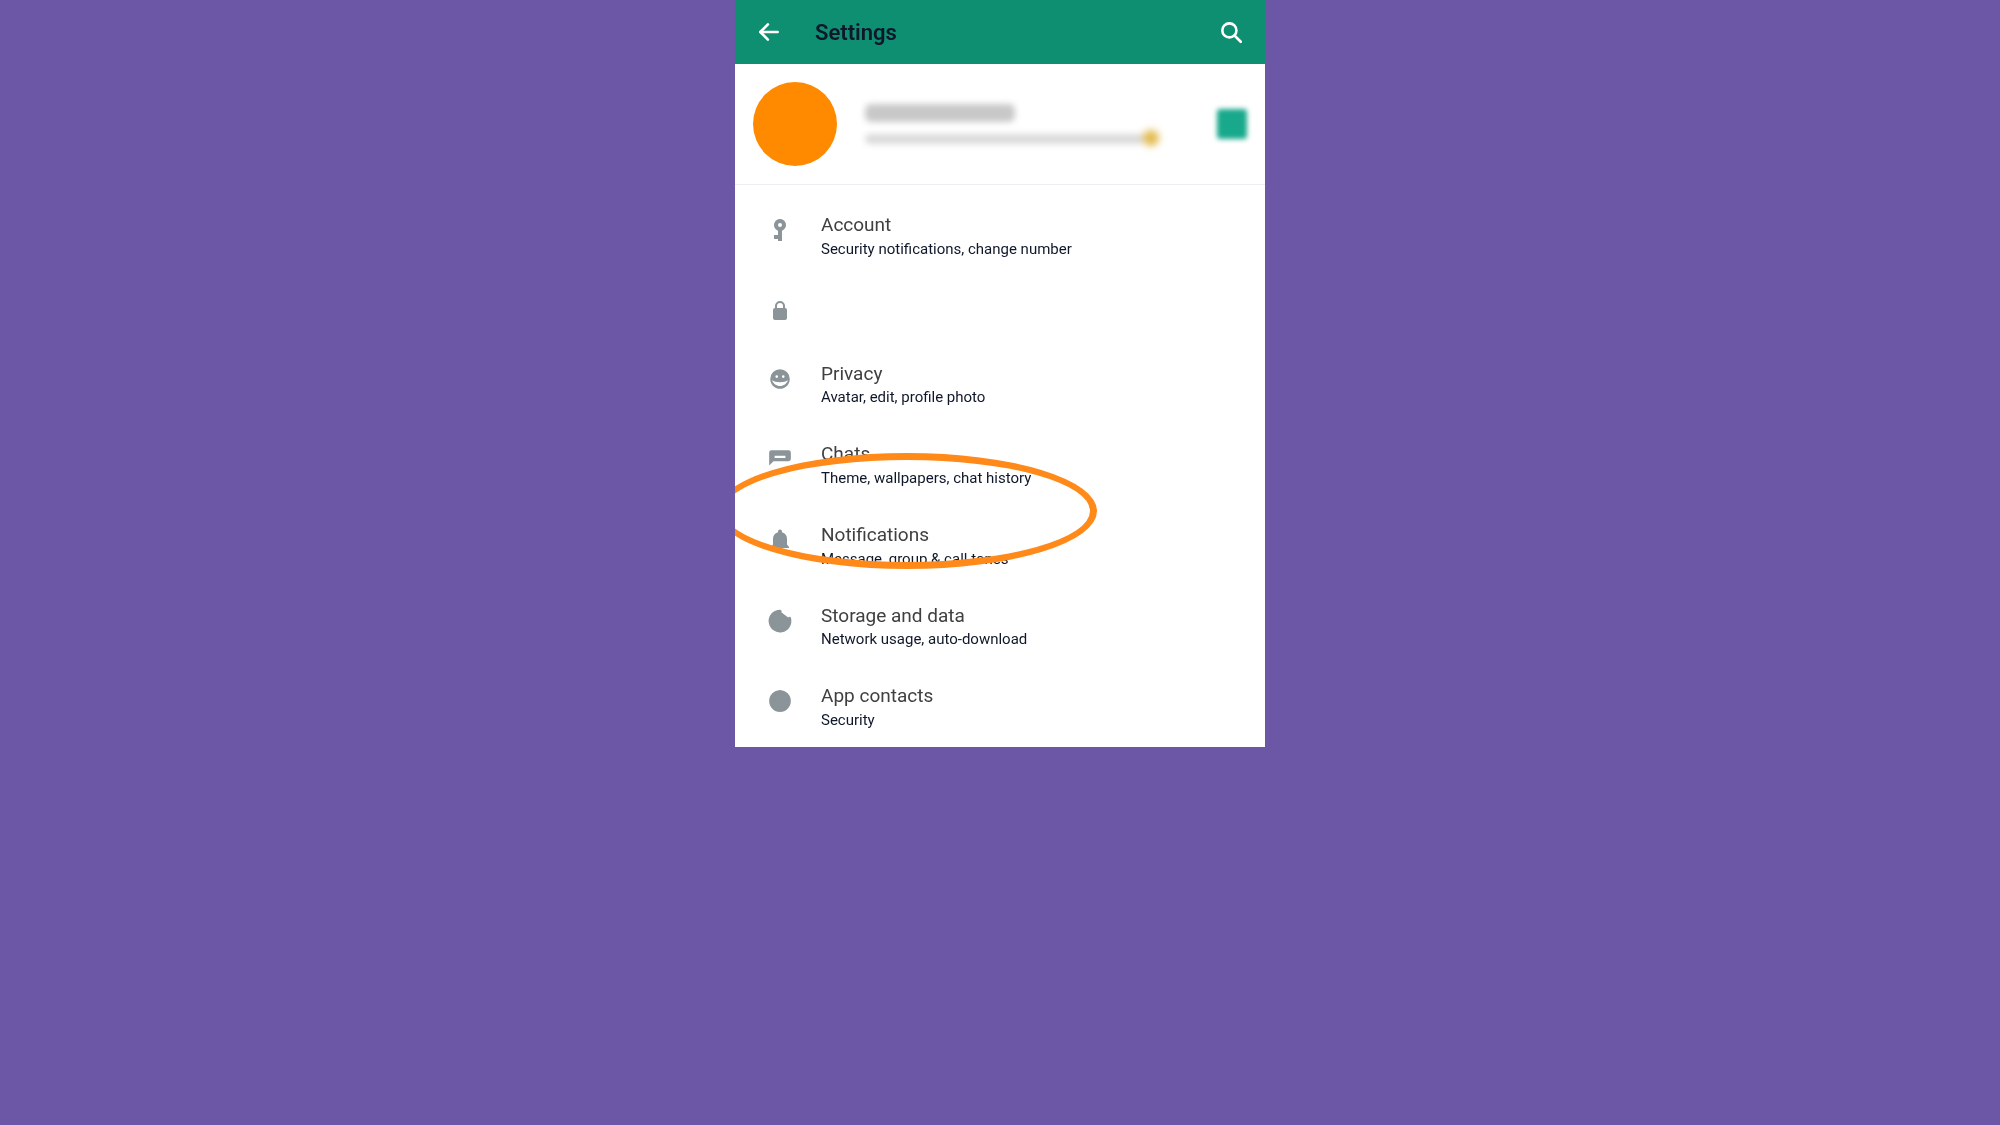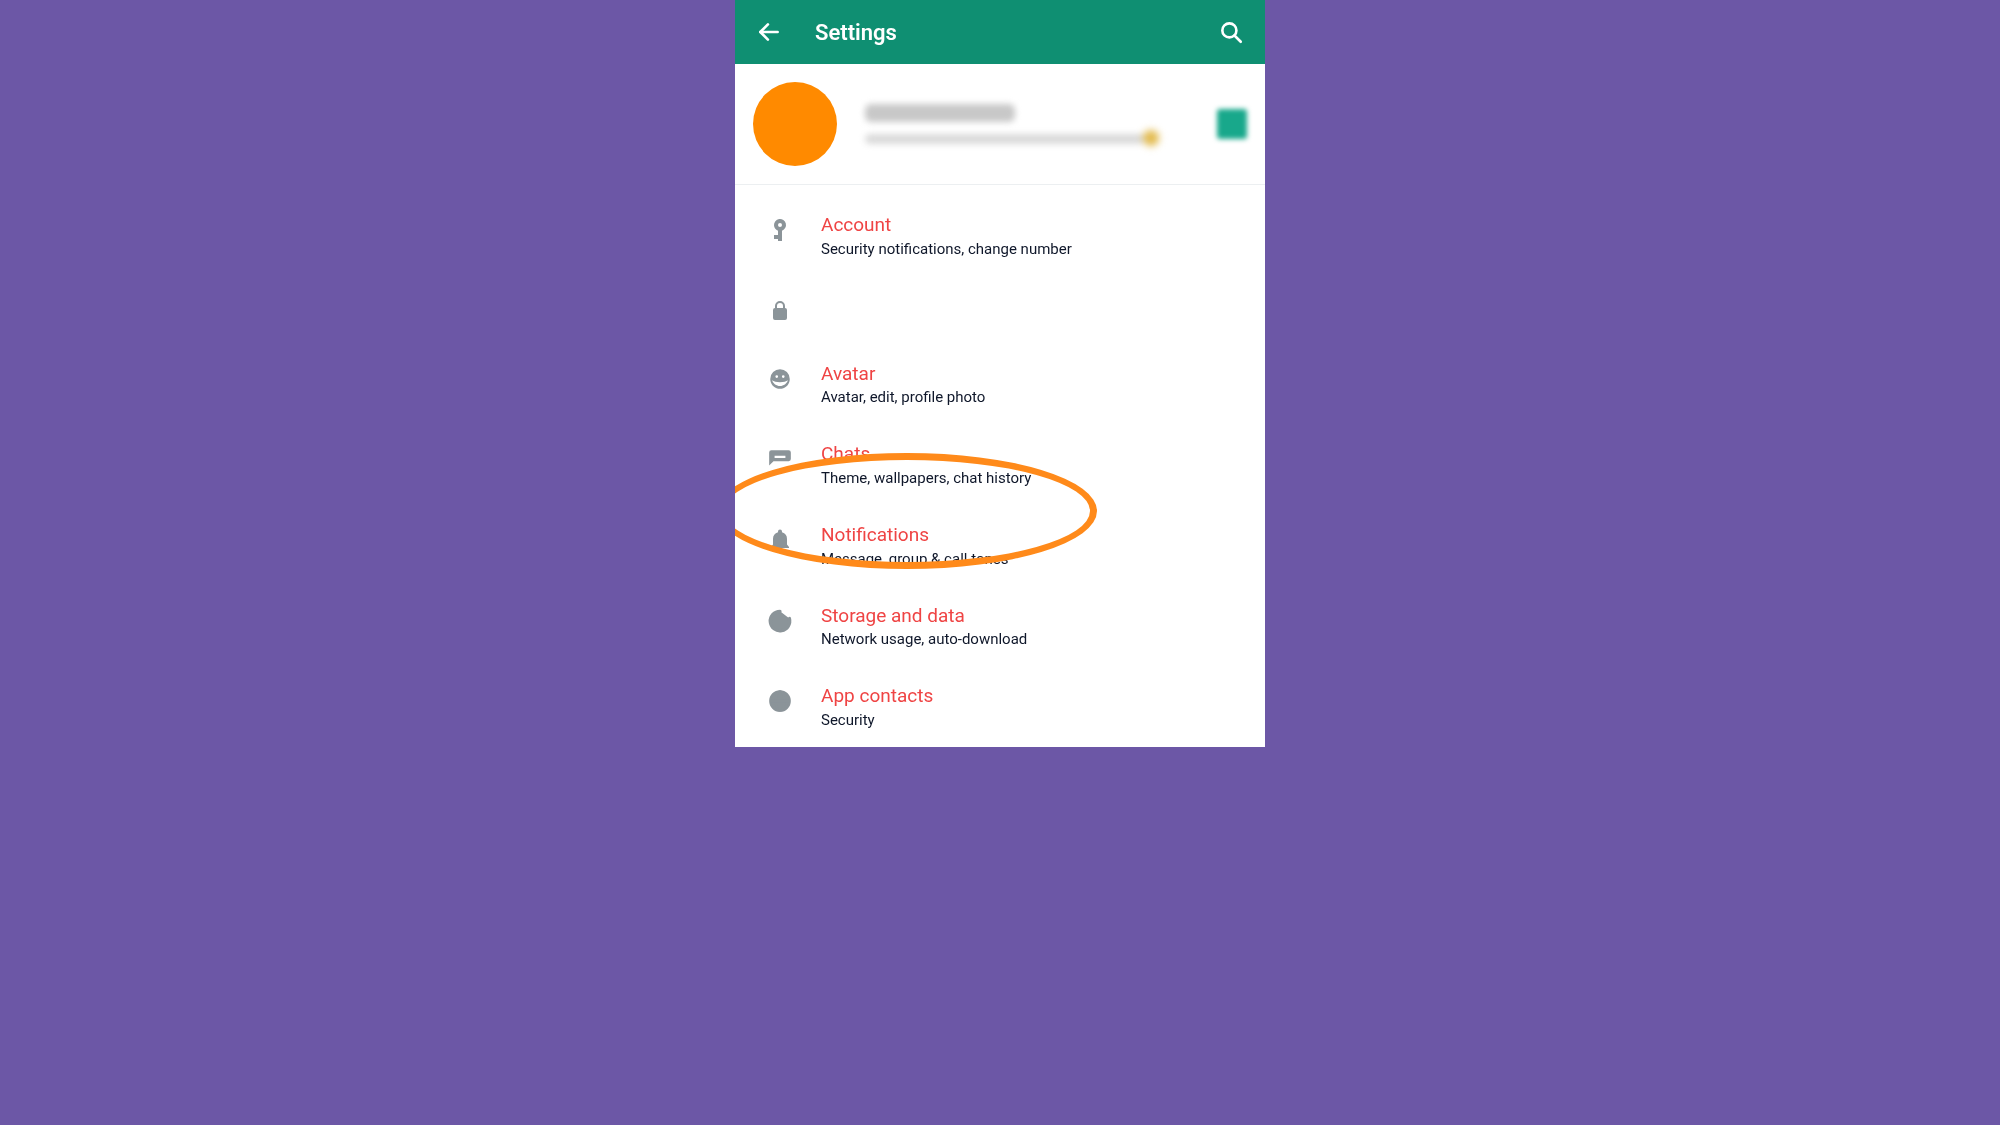--- a/index.html
+++ b/index.html
@@ -17,21 +17,21 @@
     background: #ffffff;
     margin-top: 0;
     overflow: hidden;
   }
   .appbar {
     background: #0f8f72;
     height: 64px;
     display: flex;
     align-items: center;
     padding: 0 20px;
-    color: #ffffff;
+    color: #0f172a;
     justify-content: space-between;
   }
   .appbar-left {
     display: flex;
     align-items: center;
     gap: 32px;
   }
   .appbar-title {
     font-size: 22px;
     font-weight: 600;
@@ -116,21 +116,21 @@
     margin-top: 2px;
     display: flex;
     align-items: center;
     justify-content: center;
     color: #8b9499;
   }
   .item-icon svg { fill: #8b9499; }
   .item-text { margin-left: 26px; }
   .item-title {
     font-size: 19px;
-    color: #ef4444;
+    color: #404040;
     line-height: 1.3;
   }
   .item-sub {
     font-size: 15px;
     color: #0f172a;
     margin-top: 2px;
   }
 
   .highlight-ring {
     position: absolute;
@@ -199,21 +199,21 @@
       </div>
     </div>
 
     <div class="item">
       <div class="item-icon">
         <svg width="26" height="26" viewBox="0 0 24 24">
             <path d="M12 3a9 9 0 0 0-9 9c0 .6.06 1.2.18 1.77C3.9 17.9 7.58 21 12 21s8.1-3.1 8.82-7.23c.12-.57.18-1.17.18-1.77a9 9 0 0 0-9-9zm0 15.5c-3.4 0-6.3-2.24-7.28-5.32C6.1 14.34 8.9 15 12 15s5.9-.66 7.28-1.82C18.3 16.26 15.4 18.5 12 18.5zM9 11a1.25 1.25 0 1 1 1.25-1.25A1.25 1.25 0 0 1 9 11zm6 0a1.25 1.25 0 1 1 1.25-1.25A1.25 1.25 0 0 1 15 11z"></path>
           </svg>
       </div>
       <div class="item-text">
-        <div class="item-title">Avatar</div>
+        <div class="item-title">Privacy</div>
         <div class="item-sub">Avatar, edit, profile photo</div>
       </div>
     </div>
 
     <div class="item">
       <div class="item-icon">
         <svg width="26" height="26" viewBox="0 0 24 24">
             <path d="M20 4H4a2 2 0 0 0-2 2v12l4-4h14a2 2 0 0 0 2-2V6a2 2 0 0 0-2-2zM7 9h10v2H7z"></path>
           </svg>
       </div>

